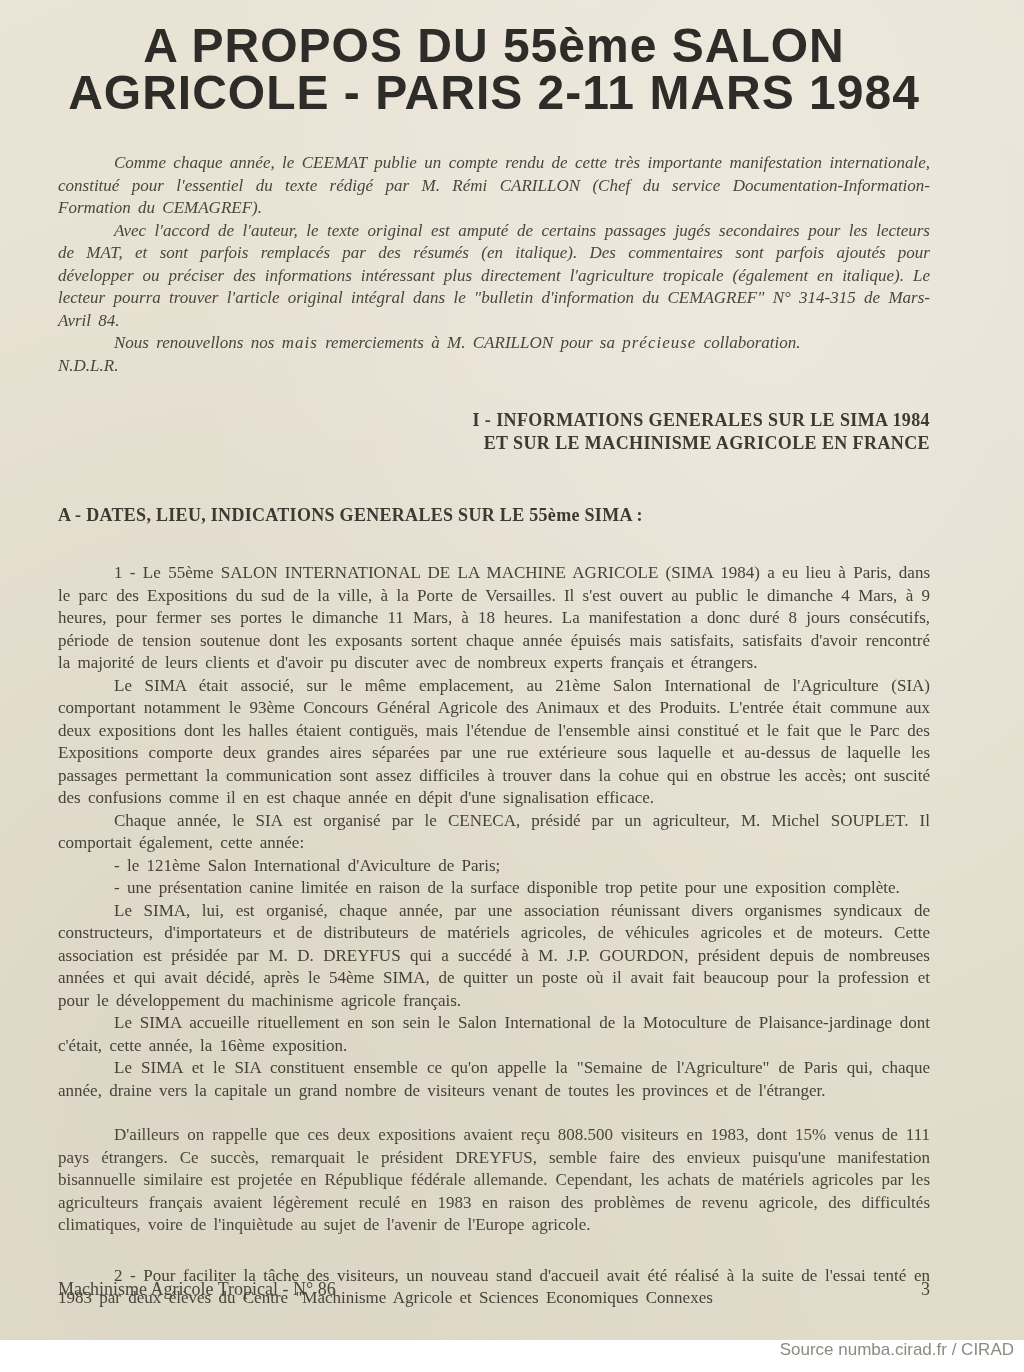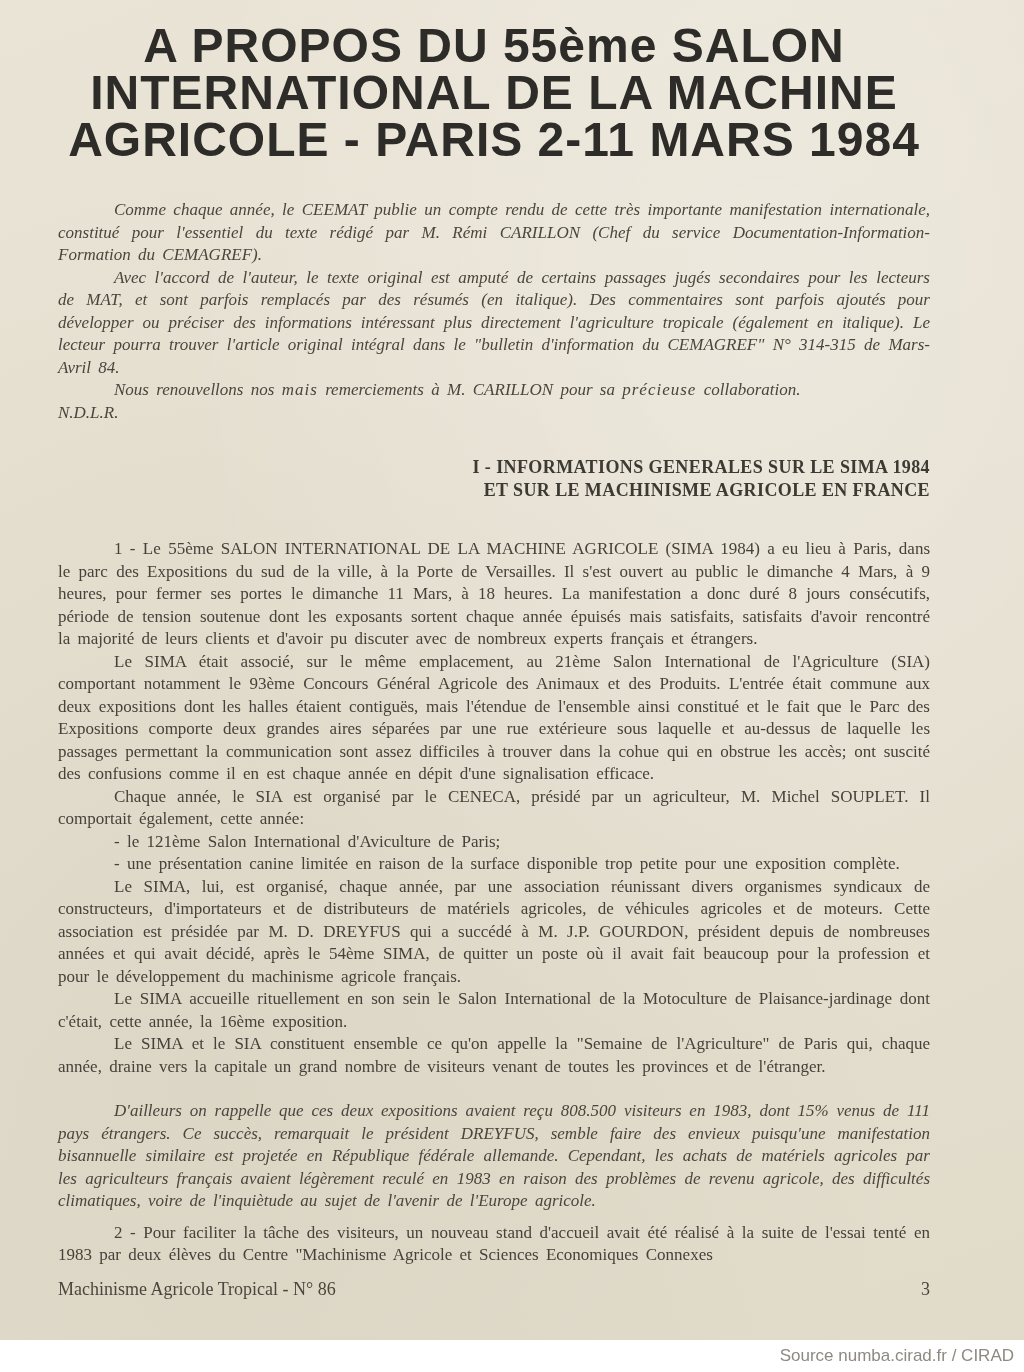--- a/index.html
+++ b/index.html
@@ -67,57 +67,54 @@
     margin-top:50px;
     font-weight:700;
     font-size:18px;
     letter-spacing:0.3px;
     color:#3c3a33;
   }
   .body-text { margin-top:36px; }
   .list-item { text-indent:56px; }
   .italic-block {
     margin-top:22px;
-    margin-bottom:9px;
-    font-style:italic;
+    margin-bottom:28px;
     color:#4a463d;
   }
   .last-para { margin-top:8px; }
   .page-footer {
     position:absolute;
     left:58px; right:94px; bottom:40px;
     display:flex;
     justify-content:space-between;
     font-size:18px;
     color:#4a463d;
   }
   .source-bar {
     position:absolute;
     left:0; bottom:0;
     width:1024px; height:32px;
     background:#ffffff;
     display:flex;
-    align-items:center;
     justify-content:flex-end;
     box-sizing:border-box;
     padding-right:10px;
     font-family:"Liberation Sans", sans-serif;
     font-size:17px;
     color:#8d8a82;
   }
 </style>
 </head>
 <body>
 
 <div class="page">
   <div class="paper">
 
     <div class="doc-title">
       <div>A PROPOS DU 55ème SALON</div>
-      <div>INTERNATIONAL DE LA MACHINE</div>
       <div>AGRICOLE - PARIS 2-11 MARS 1984</div>
     </div>
 
     <div class="intro">
       <p>Comme chaque année, le CEEMAT publie un compte rendu de cette très importante manifestation internationale, constitué pour l'essentiel du texte rédigé par M. Rémi CARILLON (Chef du service Documentation-Information-Formation du CEMAGREF).</p>
       <p>Avec l'accord de l'auteur, le texte original est amputé de certains passages jugés secondaires pour les lecteurs de MAT, et sont parfois remplacés par des résumés (en italique). Des commentaires sont parfois ajoutés pour développer ou préciser des informations intéressant plus directement l'agriculture tropicale (également en italique). Le lecteur pourra trouver l'article original intégral dans le "bulletin d'information du CEMAGREF" N° 314-315 de Mars-Avril 84.</p>
       <p>
         <span>Nous renouvellons nos</span>
         <span class="inserted-word">mais</span>
         <span>remerciements à M. CARILLON pour sa</span>
@@ -125,20 +122,21 @@
         <span>collaboration.</span>
       </p>
       <p class="signature">N.D.L.R.</p>
     </div>
 
     <div class="section-heading">
       <div>I - INFORMATIONS GENERALES SUR LE SIMA 1984</div>
       <div>ET SUR LE MACHINISME AGRICOLE EN FRANCE</div>
     </div>
 
+    <div class="subsection-heading">A - DATES, LIEU, INDICATIONS GENERALES SUR LE 55ème SIMA :</div>
 
     <div class="body-text">
       <p>1 - Le 55ème SALON INTERNATIONAL DE LA MACHINE AGRICOLE (SIMA 1984) a eu lieu à Paris, dans le parc des Expositions du sud de la ville, à la Porte de Versailles. Il s'est ouvert au public le dimanche 4 Mars, à 9 heures, pour fermer ses portes le dimanche 11 Mars, à 18 heures. La manifestation a donc duré 8 jours consécutifs, période de tension soutenue dont les exposants sortent chaque année épuisés mais satisfaits, satisfaits d'avoir rencontré la majorité de leurs clients et d'avoir pu discuter avec de nombreux experts français et étrangers.</p>
       <p>Le SIMA était associé, sur le même emplacement, au 21ème Salon International de l'Agriculture (SIA) comportant notamment le 93ème Concours Général Agricole des Animaux et des Produits. L'entrée était commune aux deux expositions dont les halles étaient contiguës, mais l'étendue de l'ensemble ainsi constitué et le fait que le Parc des Expositions comporte deux grandes aires séparées par une rue extérieure sous laquelle et au-dessus de laquelle les passages permettant la communication sont assez difficiles à trouver dans la cohue qui en obstrue les accès; ont suscité des confusions comme il en est chaque année en dépit d'une signalisation efficace.</p>
       <p>Chaque année, le SIA est organisé par le CENECA, présidé par un agriculteur, M. Michel SOUPLET. Il comportait également, cette année:</p>
       <p class="list-item">- le 121ème Salon International d'Aviculture de Paris;</p>
       <p class="list-item">- une présentation canine limitée en raison de la surface disponible trop petite pour une exposition complète.</p>
       <p>Le SIMA, lui, est organisé, chaque année, par une association réunissant divers organismes syndicaux de constructeurs, d'importateurs et de distributeurs de matériels agricoles, de véhicules agricoles et de moteurs. Cette association est présidée par M. D. DREYFUS qui a succédé à M. J.P. GOURDON, président depuis de nombreuses années et qui avait décidé, après le 54ème SIMA, de quitter un poste où il avait fait beaucoup pour la profession et pour le développement du machinisme agricole français.</p>
       <p>Le SIMA accueille rituellement en son sein le Salon International de la Motoculture de Plaisance-jardinage dont c'était, cette année, la 16ème exposition.</p>
       <p>Le SIMA et le SIA constituent ensemble ce qu'on appelle la "Semaine de l'Agriculture" de Paris qui, chaque année, draine vers la capitale un grand nombre de visiteurs venant de toutes les provinces et de l'étranger.</p>

